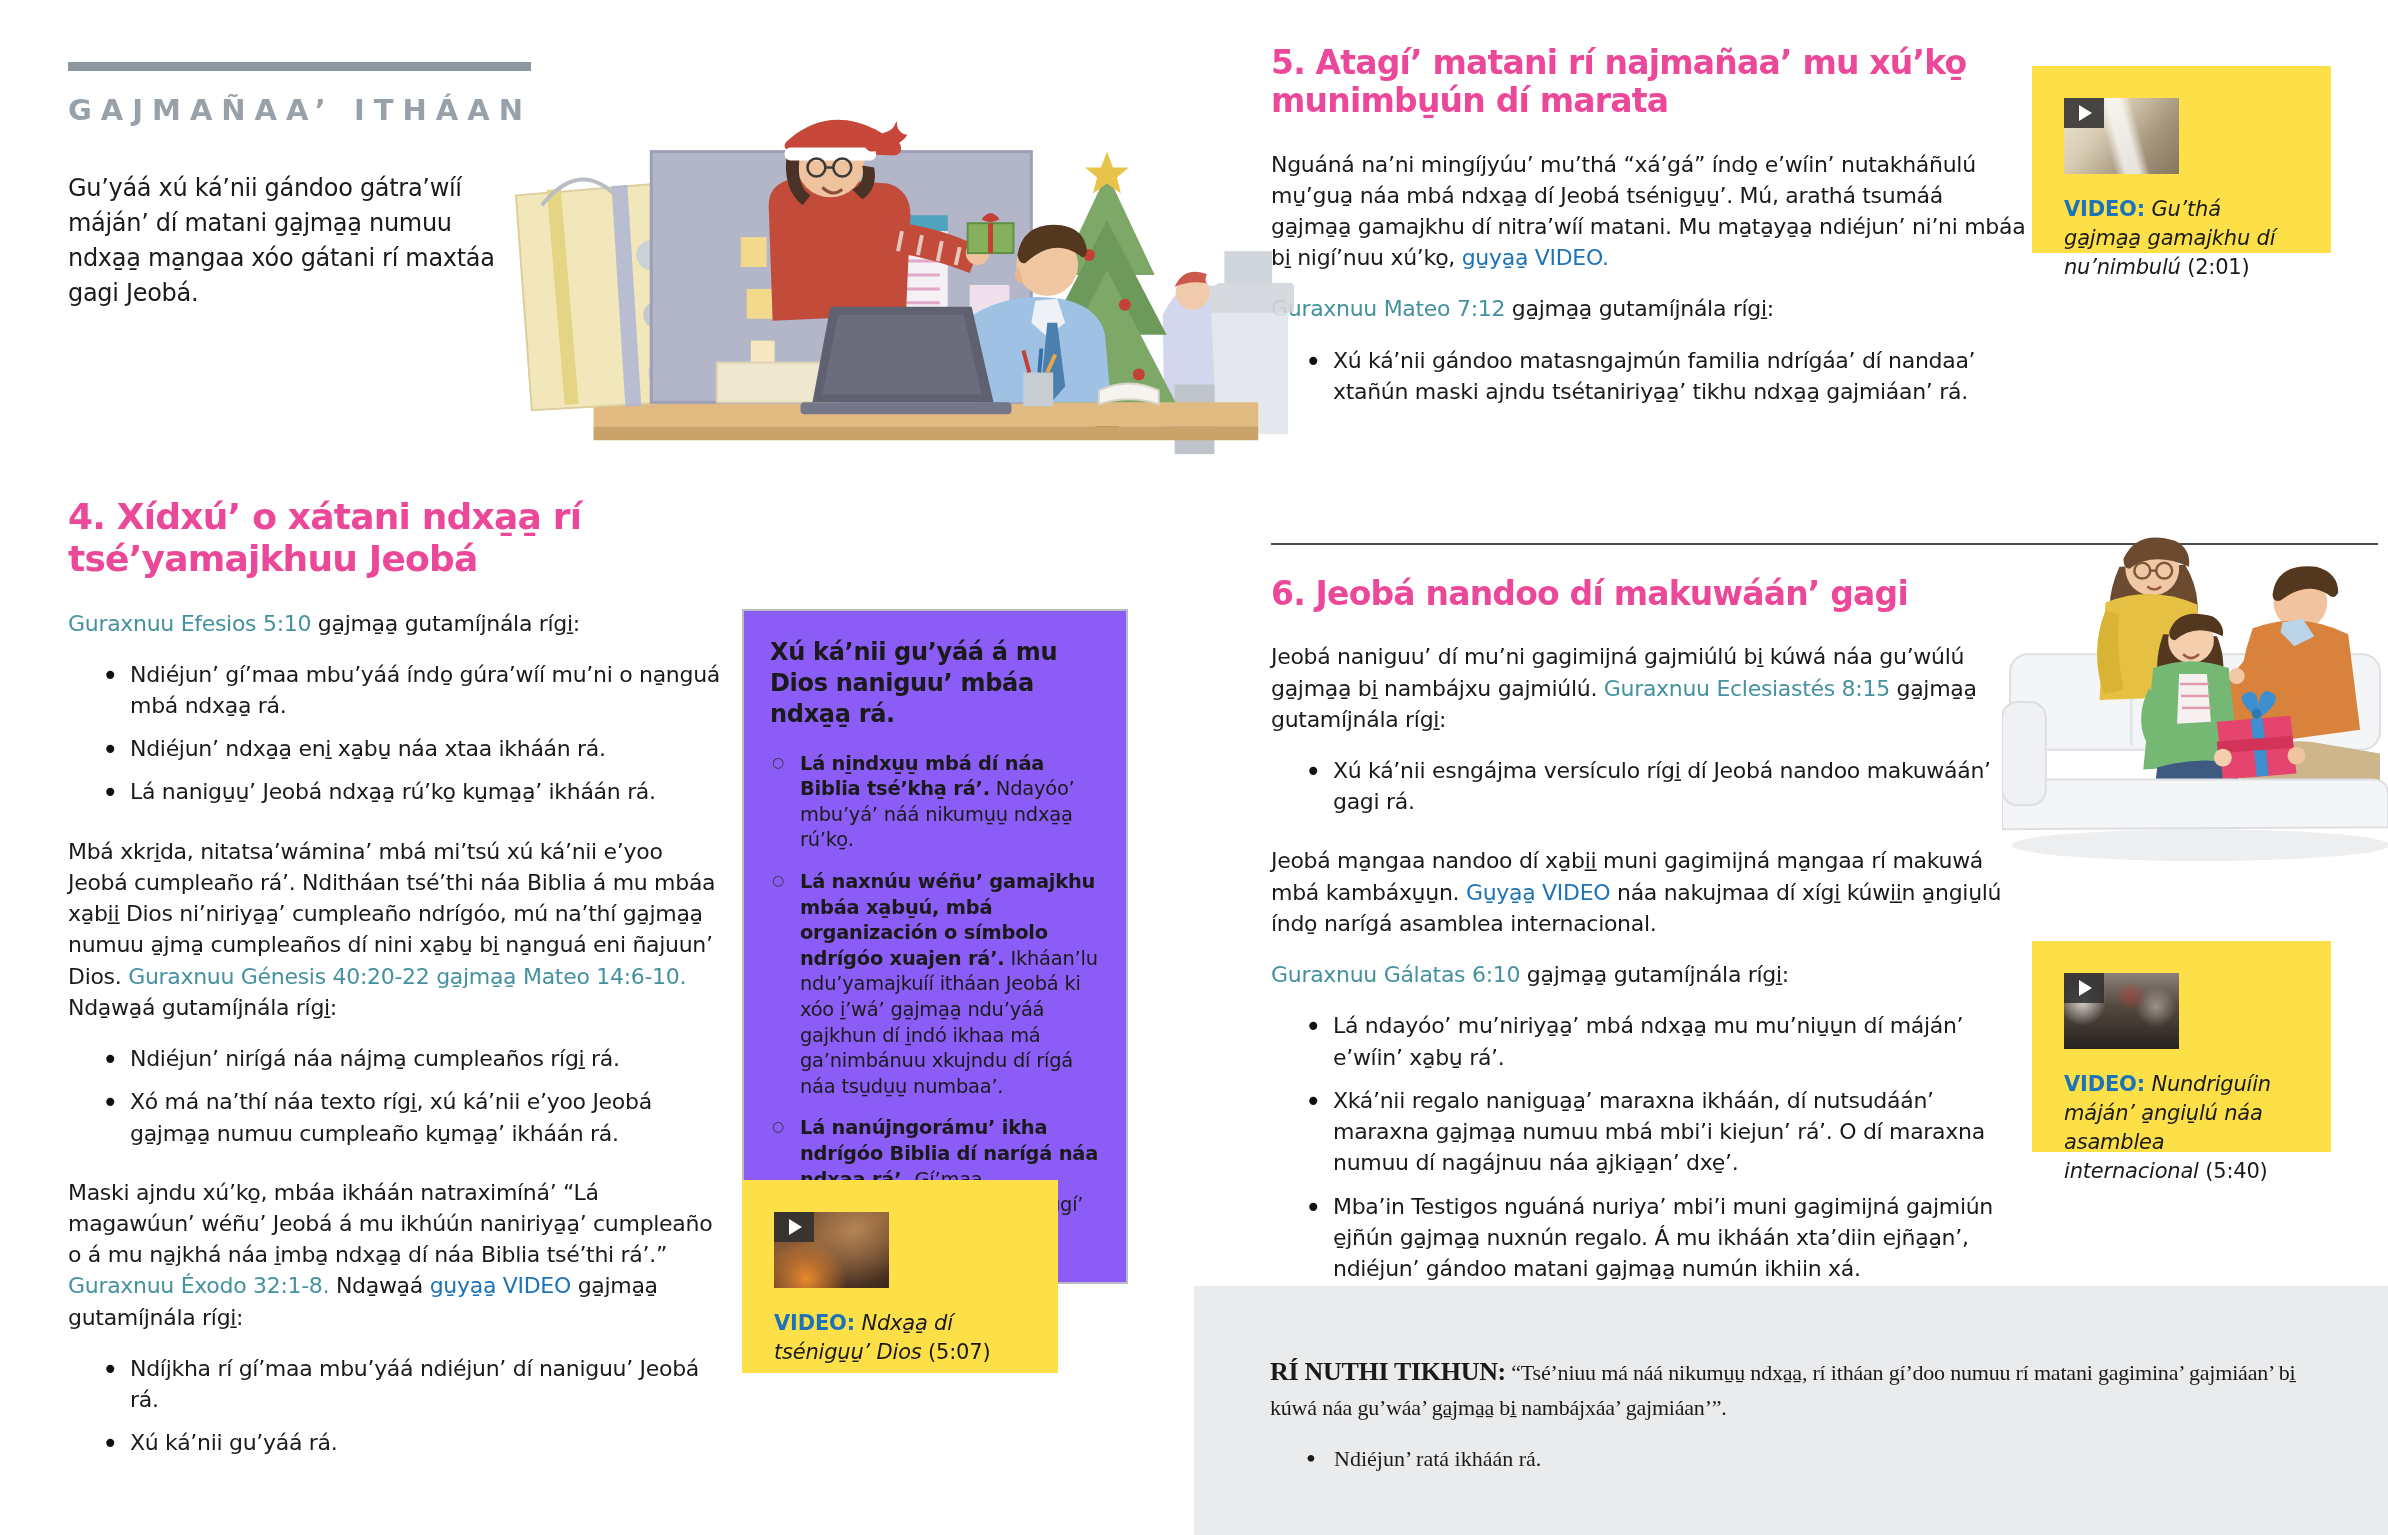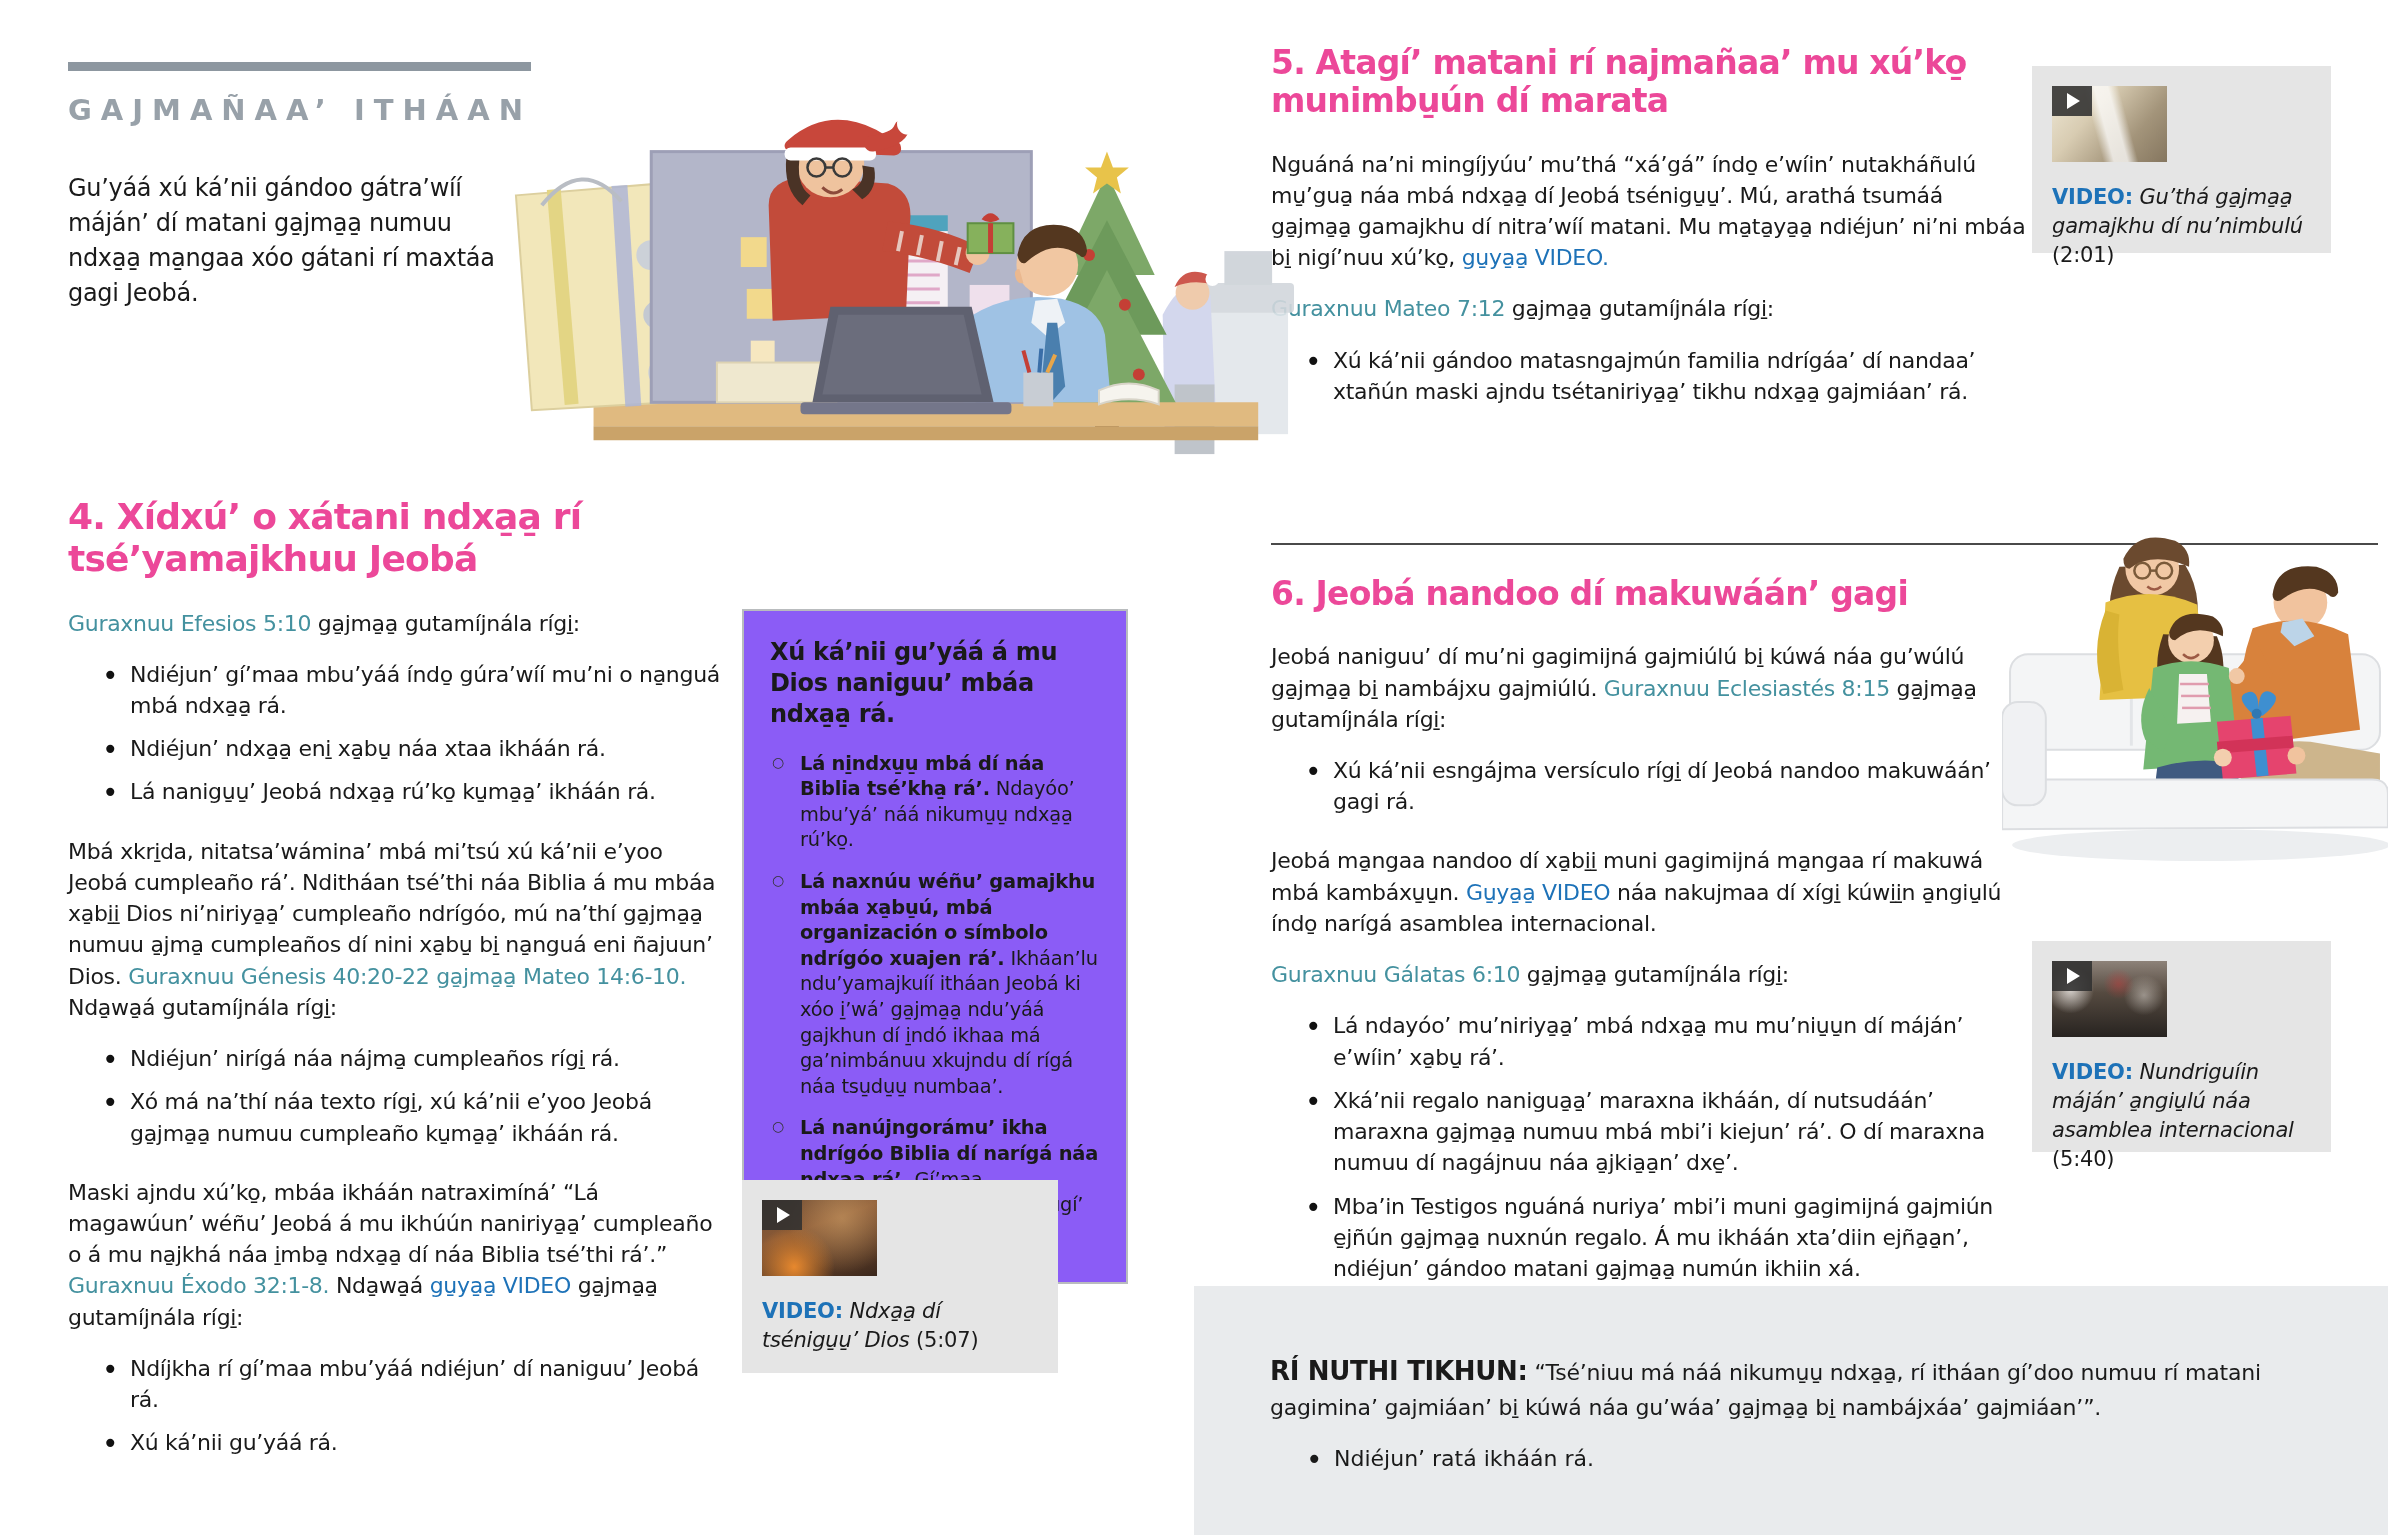--- a/index.html
+++ b/index.html
@@ -22,21 +22,21 @@
   ul.dots li::before{content:"•";position:absolute;left:0;top:-3px;font-size:28px;color:#111;}
   
   #sidebox{position:absolute;left:742px;top:609px;width:386px;box-sizing:border-box;
            border:2px solid #b9bcbe;background:#8b5cf6;padding:26px 26px 22px 26px;}
   #sidebox .bx-title{font-size:24px;font-weight:bold;line-height:1.3;margin:0 0 20px 0;letter-spacing:-0.3px;}
   #sidebox ul{list-style:none;margin:0;padding:0;}
   #sidebox li{position:relative;padding-left:30px;margin-bottom:16px;font-size:19.4px;line-height:1.32;letter-spacing:-0.2px;}
   #sidebox li::before{content:"○";position:absolute;left:2px;top:2px;font-size:14px;color:#333;}
   #sidebox .bld{font-weight:bold;}
   
-  .vbox{position:absolute;box-sizing:border-box;background:#e5e5e5;padding:20px;}
+  .vbox{position:absolute;box-sizing:border-box;background:#fde047;padding:32px;}
   .thumb{position:relative;width:115px;height:76px;margin-bottom:18px;}
   .playbtn{position:absolute;left:0;top:0;width:40px;height:30px;background:rgba(48,48,48,0.88);
            display:flex;align-items:center;justify-content:center;}
   .playbtn .tri{width:0;height:0;border-left:13px solid #fff;border-top:8px solid transparent;border-bottom:8px solid transparent;margin-left:3px;}
   .vcap{font-size:21px;line-height:1.38;letter-spacing:-0.2px;}
   .vcap .vlabel{color:#1d72b8;font-weight:bold;}
   .vcap .vtitle{font-style:italic;}
   .t-calf{background:
       radial-gradient(circle at 28% 88%, rgba(238,140,46,0.95), rgba(238,140,46,0) 38%),
       radial-gradient(circle at 70% 25%, rgba(214,166,108,0.55), rgba(214,166,108,0) 55%),
@@ -53,21 +53,21 @@
   #s4block{position:absolute;left:68px;top:496px;width:653px;}
   #s4block .sec-title{font-size:36px;width:597px;}
   #s5block{position:absolute;left:1271px;top:44px;width:756px;}
   #s5block .sec-title,#s6block .sec-title{font-size:33px;}
   #s6block{position:absolute;left:1271px;top:575px;width:738px;}
   #divider{position:absolute;left:1271px;top:543px;width:1107px;height:2px;background:#4a4a4a;z-index:1;}
   #officeart{position:absolute;left:502px;top:56px;z-index:2;}
   #familyart{position:absolute;left:2002px;top:507px;z-index:2;}
   
   #footerbox{position:absolute;left:1194px;top:1286px;width:1194px;height:250px;box-sizing:border-box;
-             background:#e9ebed;padding:44px 60px 12px 76px;z-index:0;}
+             background:#e9ebed;padding:44px 60px 12px 76px;z-index:0;font-family:Liberation Serif, serif;}
   #footerbox .f-line{font-size:22px;line-height:1.5;letter-spacing:-0.2px;}
   #footerbox .f-label{font-weight:bold;font-size:26px;letter-spacing:-0.3px;}
   #footerbox ul{list-style:none;margin:22px 0 0 0;padding:0 0 0 36px;}
   #footerbox li{position:relative;padding-left:28px;font-size:22px;}
   #footerbox li::before{content:"•";position:absolute;left:0;top:-3px;font-size:28px;}
 </style>
 </head>
 <body>
 
 <div id="page">

